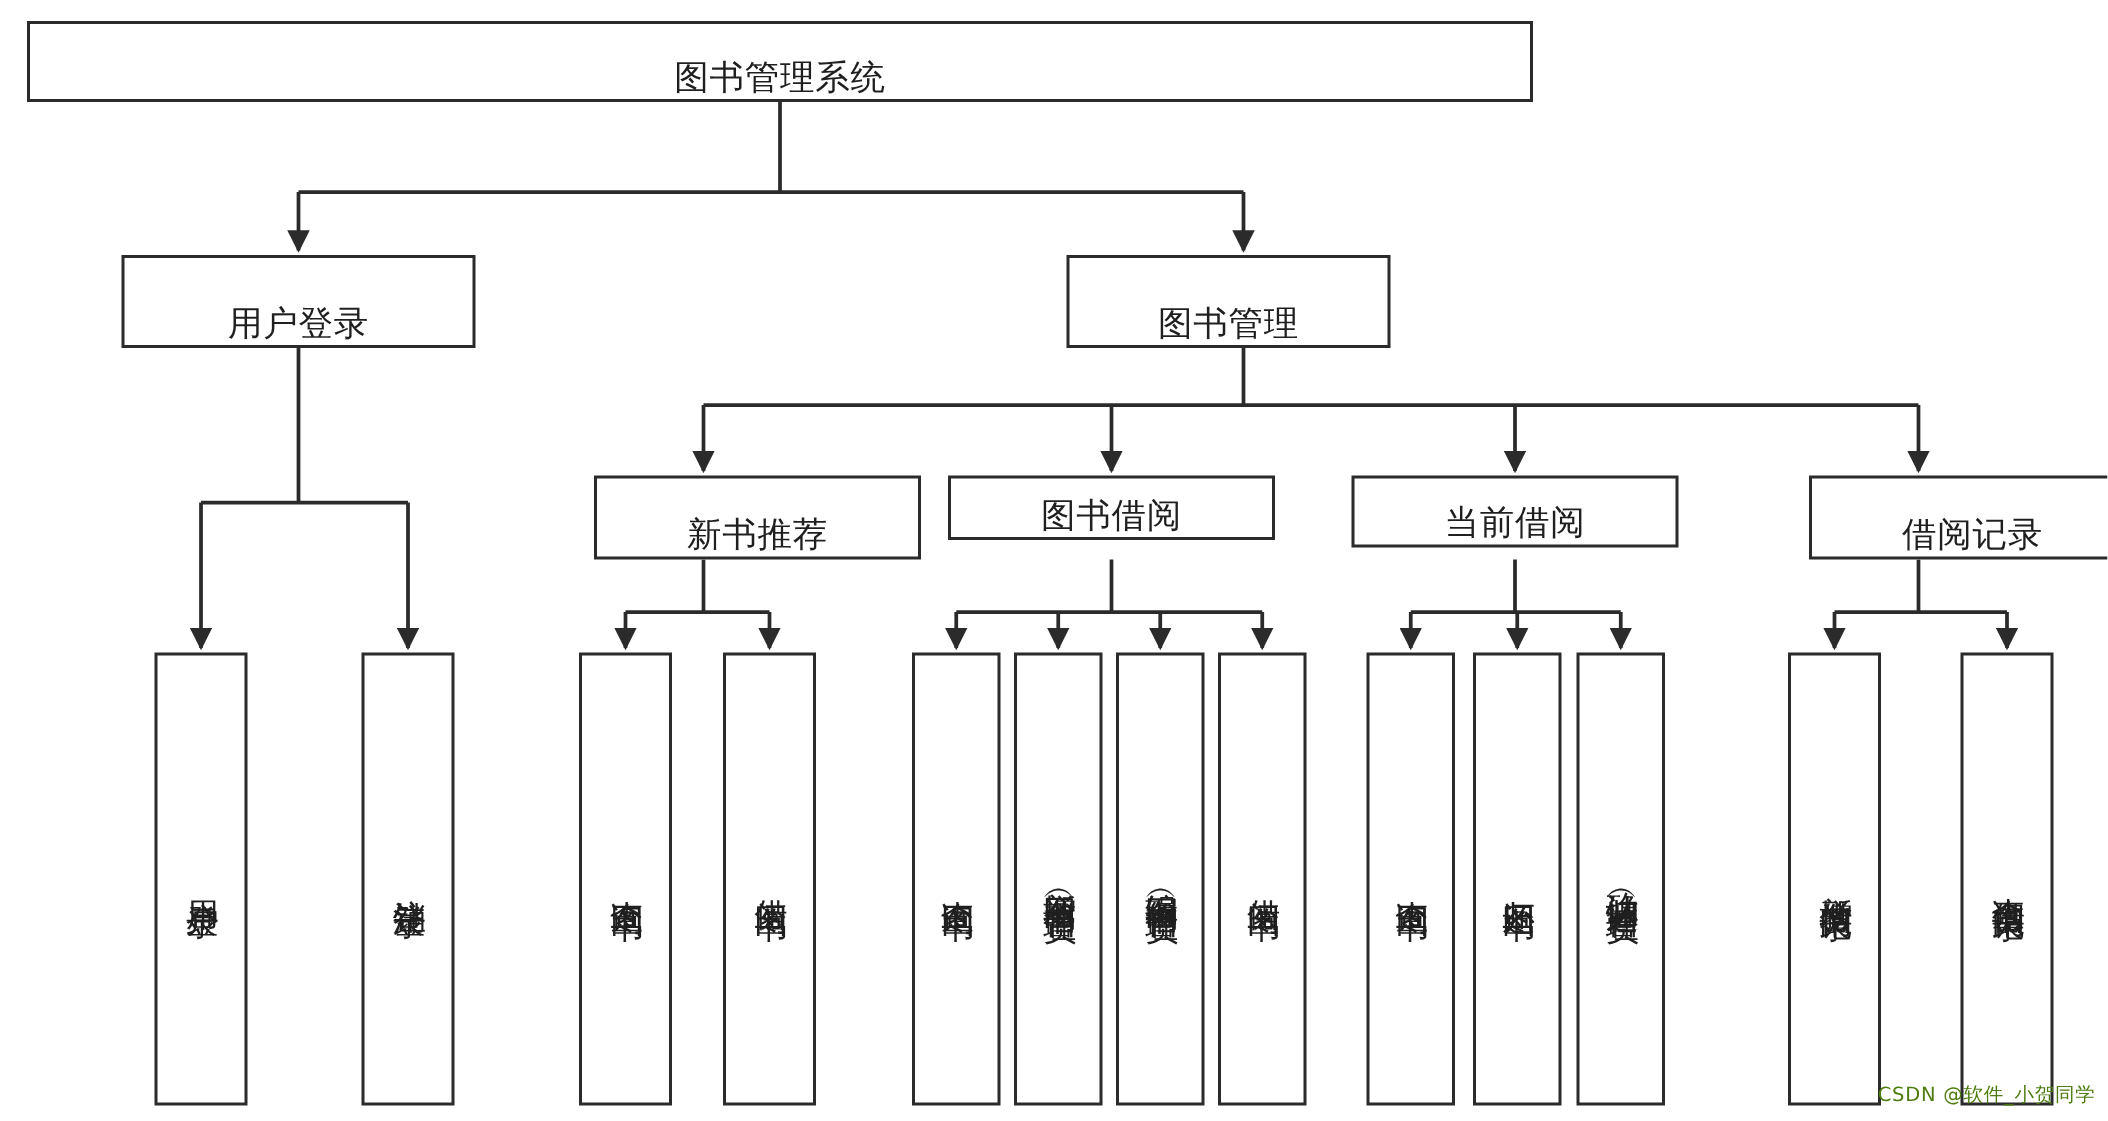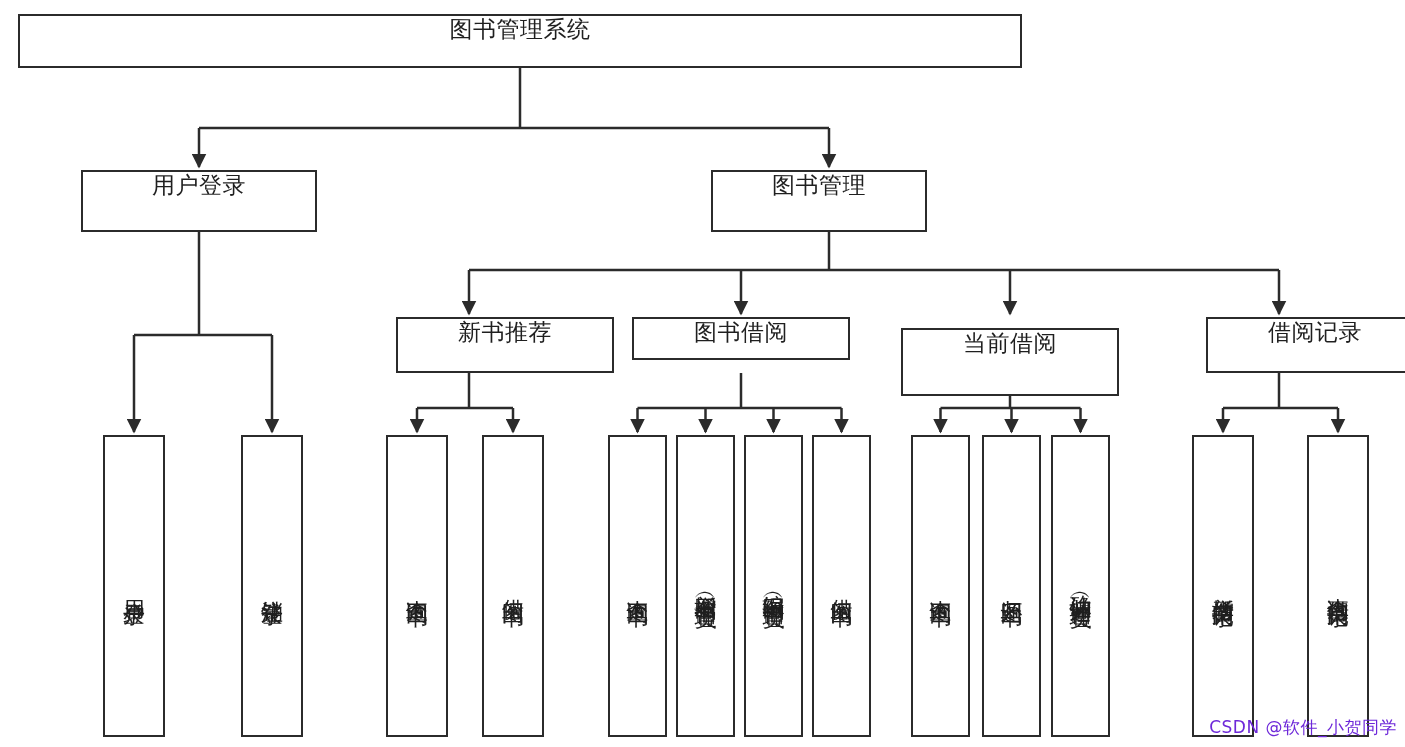--- a/index.html
+++ b/index.html
@@ -25,21 +25,21 @@
     width: 1405px;
     height: 747px;
     pointer-events: none;
   }
   .node {
     position: absolute;
     box-sizing: border-box;
     border: 2.5px solid #2b2b2b;
     background: #ffffff;
     display: flex;
-    align-items: flex-start;
+    align-items: flex-end;
     justify-content: center;
     text-align: center;
   }
   .node .lbl {
     display: block;
     font-size: 23px;
     line-height: 1.18;
     letter-spacing: 0.5px;
     color: #1f1f1f;
     white-space: nowrap;
@@ -54,22 +54,22 @@
     font-size: 22px;
     line-height: 1.28;
     letter-spacing: 2px;
     white-space: normal;
     max-height: 100%;
   }
   .watermark {
     position: absolute;
     right: 8px;
     bottom: 8px;
-    font-size: 17px;
-    color: #6d28d9;
+    font-size: 13px;
+    color: #4d7c0f;
     letter-spacing: 0.5px;
     white-space: nowrap;
     user-select: none;
   }
 </style>
 </head>
 <body>
 
 <div id="canvas">
 
@@ -125,21 +125,21 @@
       </div>
       <div class="node" style="left: 711px; top: 170px; width: 216px; height: 62px;">
         <span class="lbl">图书管理</span>
       </div>
       <div class="node" style="left: 360px; top: 317px; width: 218px; height: 56px; margin-left: 36px;">
         <span class="lbl">新书推荐</span>
       </div>
       <div class="node" style="left: 632px; top: 317px; width: 218px; height: 43px;">
         <span class="lbl">图书借阅</span>
       </div>
-      <div class="node" style="left: 901px; top: 328px; width: 218px; height: 68px;">
+      <div class="node" style="left: 901px; top: 317px; width: 218px; height: 48px;">
         <span class="lbl">当前借阅</span>
       </div>
       <div class="node" style="left: 1170px; top: 317px; width: 218px; height: 56px; margin-left: 36px;">
         <span class="lbl">借阅记录</span>
       </div>
       <div class="node vertical" style="left: 103px; top: 435px; width: 62px; height: 302px;">
         <span class="lbl">用户登录</span>
       </div>
       <div class="node vertical" style="left: 241px; top: 435px; width: 62px; height: 302px;">
         <span class="lbl">注销登录</span>

